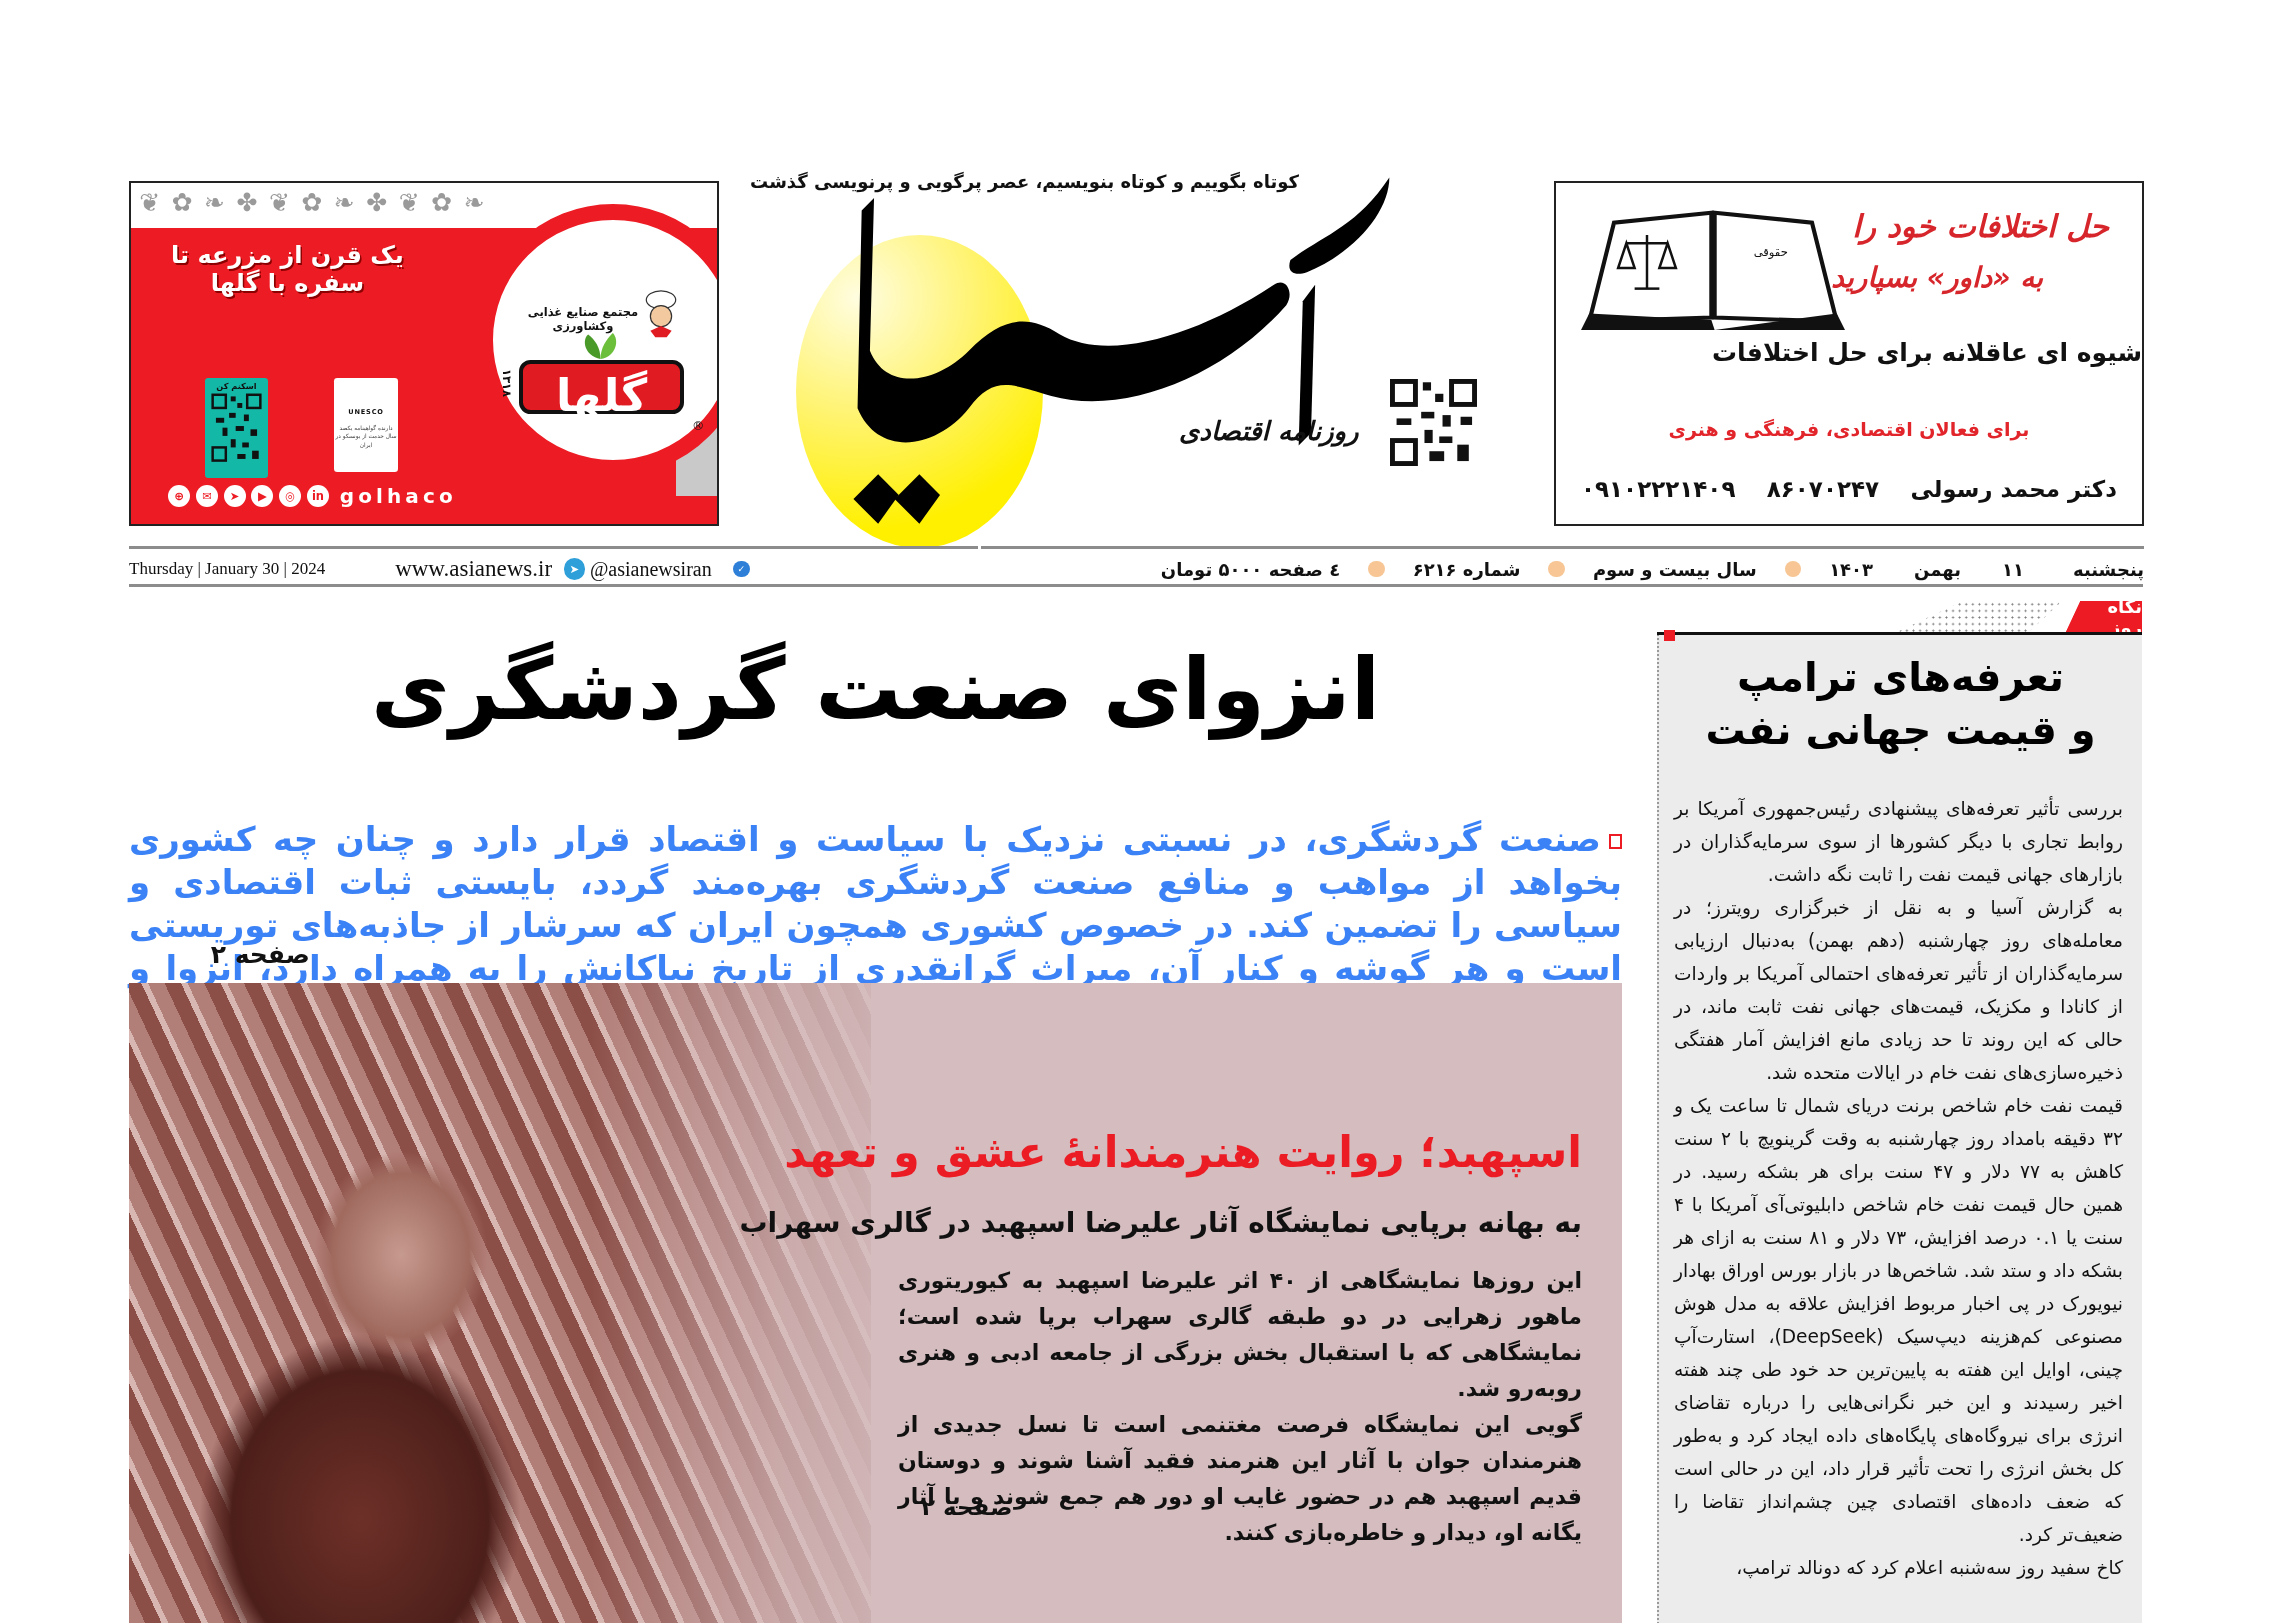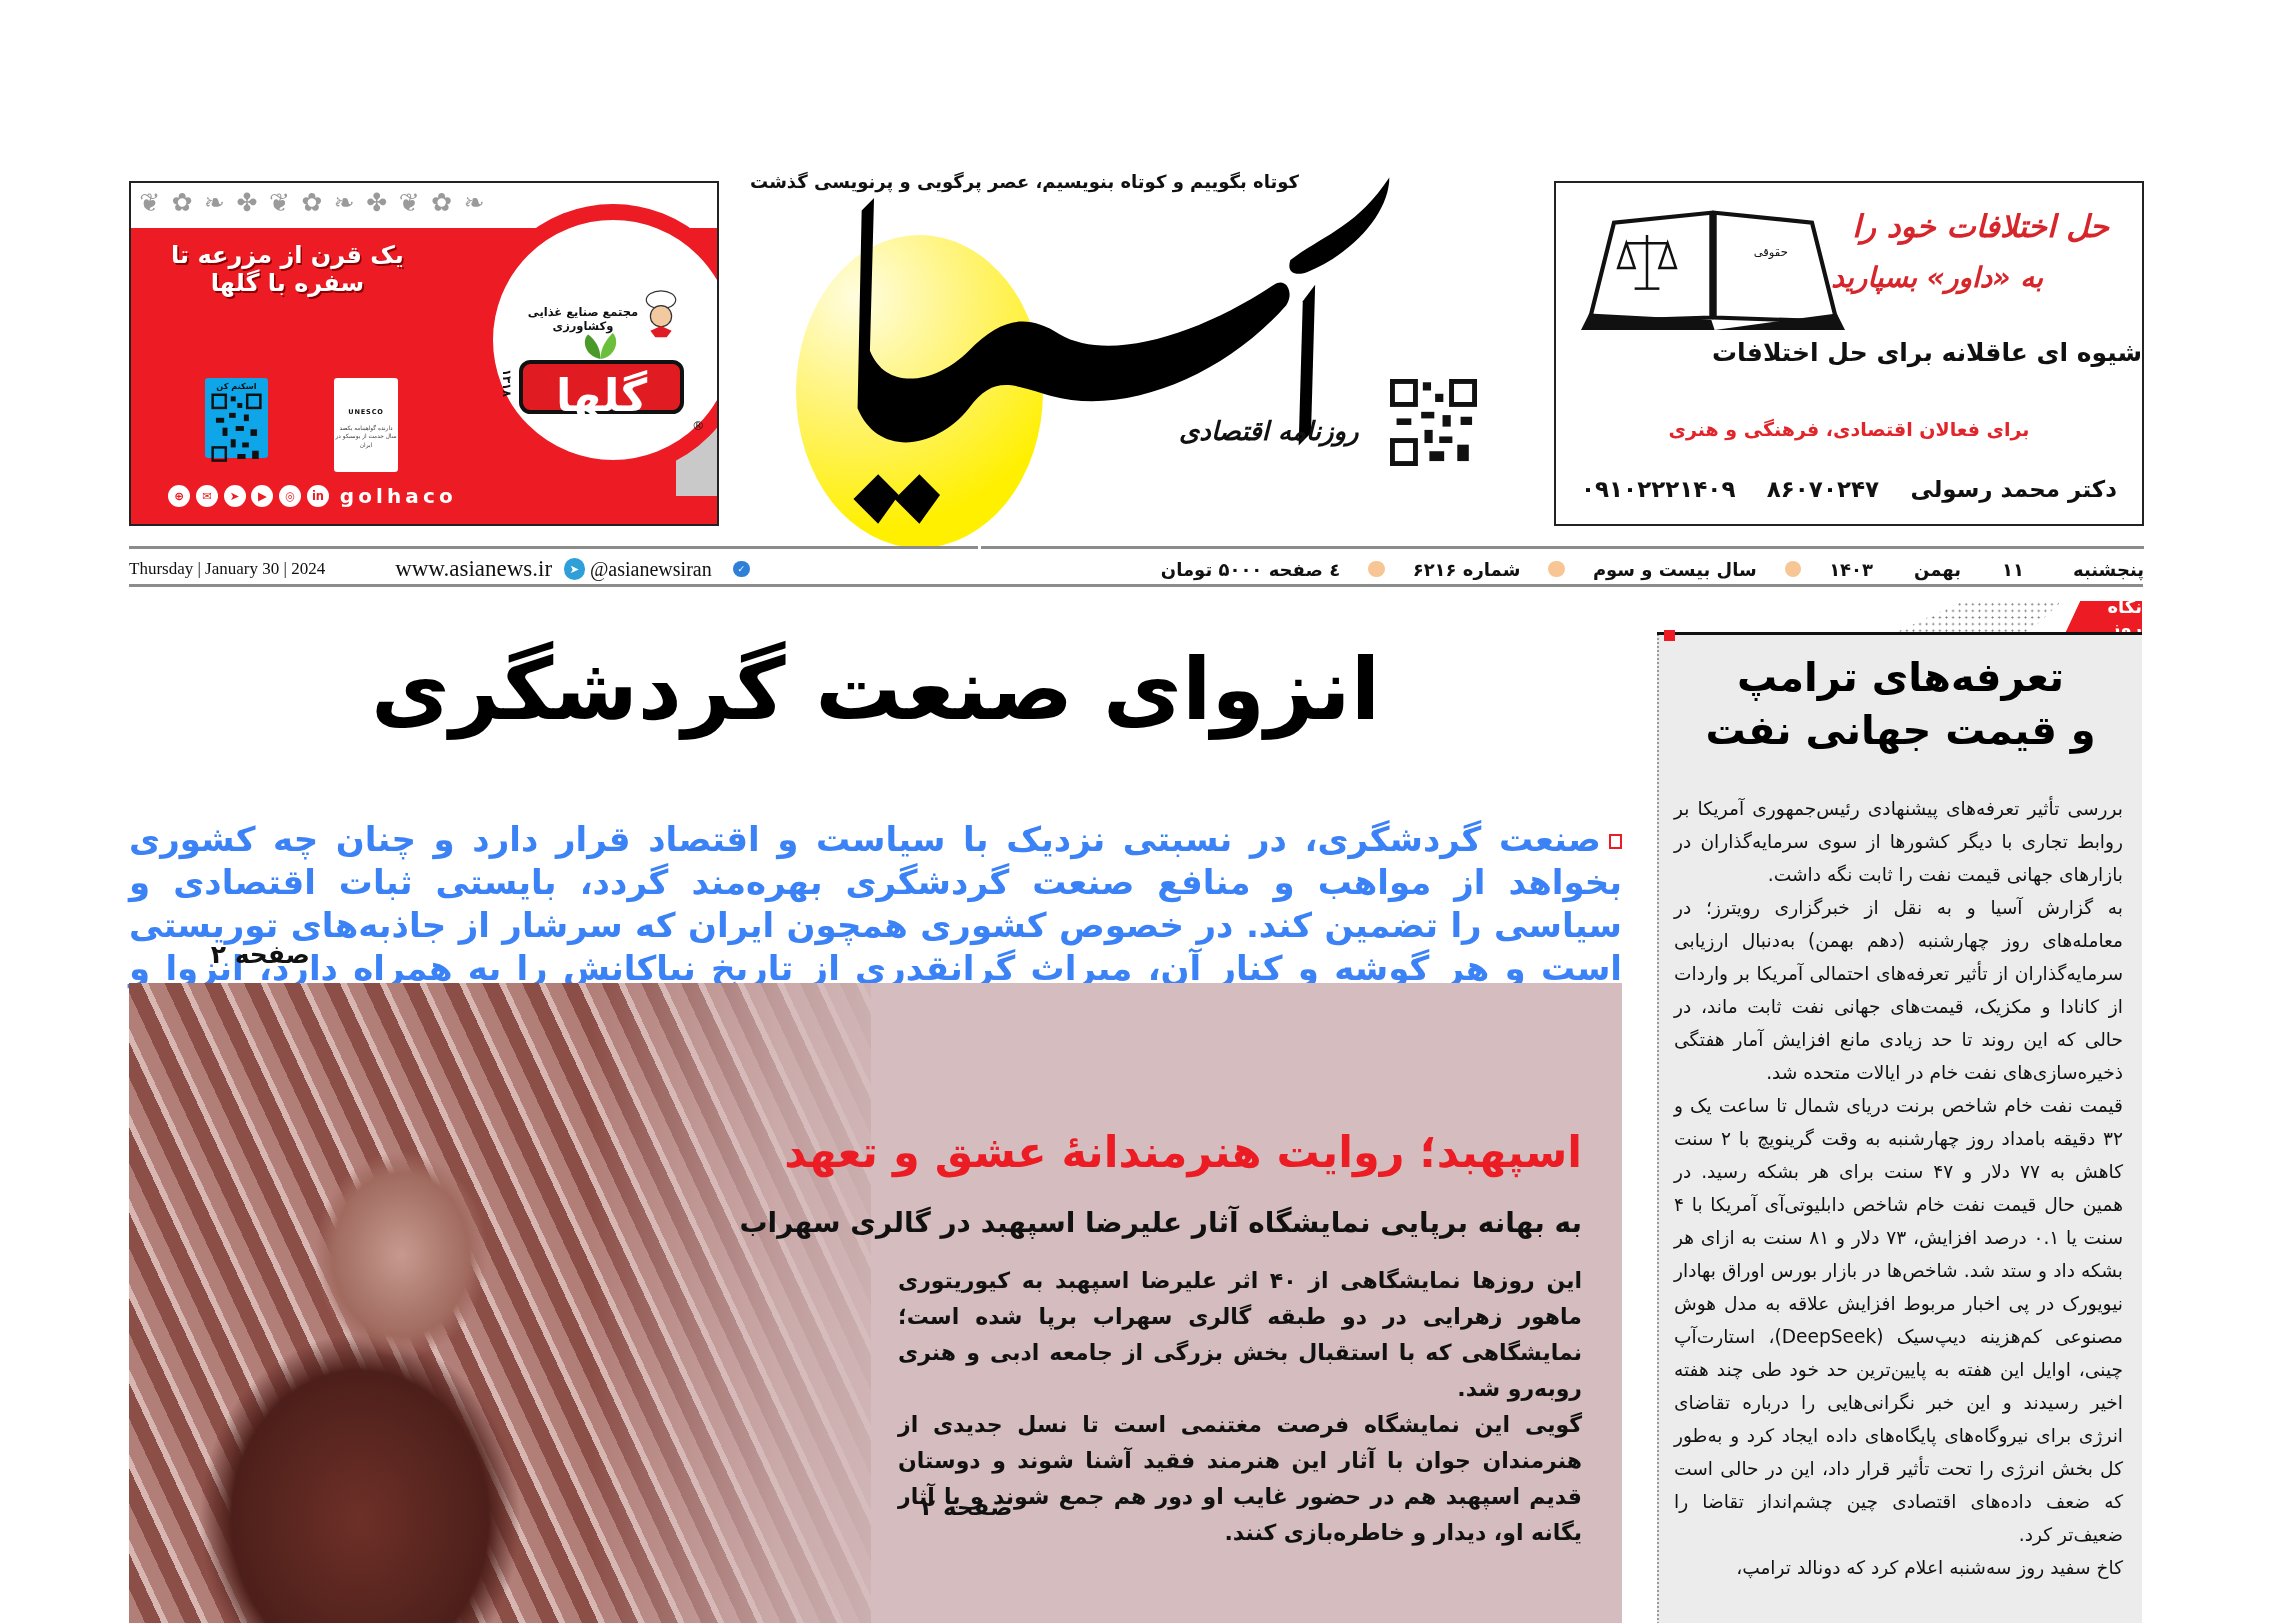--- a/index.html
+++ b/index.html
@@ -14,21 +14,21 @@
   #ad-left .red-band { position:absolute; left:0; top:45px; width:100%; height:297px; background:#ed1c24; }
   #ad-left .gray-corner { position:absolute; right:0; top:165px; width:41px; height:148px; background:#c9c9c9; }
   #ad-left .circle { position:absolute; left:346px; top:20.6px; width:272px; height:272px; border-radius:50%; background:#fff; border: 16.5px solid #ed1c24; }
   #ad-left .slogan { position:absolute; left:33px; top:58px; width:247px; font-size:24px; font-weight:bold; color:#fff; text-align:center; direction:rtl; text-shadow: 1.6px 1.6px 0 #8b0000; }
   #ad-left .company { position:absolute; left:386px; top:122px; width:132px; font-size:11.5px; font-weight:bold; color:#111; direction:rtl; text-align:center; }
   #ad-left .chef { position:absolute; left:511px; top:107px; width:38px; height:49px; }
   #ad-left .brand-logo { position:absolute; left:388px; top:177px; width:165px; height:54px; background:#e11b22; border:4.1px solid #111; border-radius:11.5px; color:#fff; font-size:45px; font-weight:bold; text-align:center; line-height:64px; direction:rtl; }
   #ad-left .leaf { position:absolute; left:449px; top:148px; width:41px; height:30px; }
   #ad-left .year { position:absolute; left:369px; top:186px; font-size:11.5px; font-weight:bold; color:#111; writing-mode: vertical-rl; }
   #ad-left .reg { position:absolute; left:561px; top:235px; font-size:12.4px; color:#111; }
-  #ad-left .qr-card { position:absolute; left:74px; top:195px; width:63px; height:80px; background:#0ea5e9; border-radius:3.3px; }
+  #ad-left .qr-card { position:absolute; left:74px; top:195px; width:63px; height:100px; background:#14b8a6; border-radius:3.3px; }
   #ad-left .qr-card .cap { font-size:8.2px; font-weight:bold; text-align:center; direction:rtl; margin-top:2.5px; color:#111; }
   #ad-left .qr-card svg { display:block; margin:2.5px auto 0; }
   #ad-left .unesco-card { position:absolute; left:203px; top:195px; width:64px; height:94px; background:#fff; border-radius:3.3px; text-align:center; }
   #ad-left .unesco-card .temple { font-size:6.6px; font-weight:bold; letter-spacing:0.8px; margin-top:30px; color:#111; }
   #ad-left .unesco-card .note { font-size:5.8px; color:#444; direction:rtl; margin-top:8.2px; line-height:8.2px; }
   #ad-left .social { position:absolute; left:37px; top:301px; display:flex; gap:5.8px; align-items:center; }
   #ad-left .social .ic { width:22px; height:22px; border-radius:50%; background:#fff; color:#ed1c24; font-size:11.5px; font-weight:bold; display:flex; align-items:center; justify-content:center; }
   #ad-left .social .handle { color:#fff; font-size:20px; font-weight:bold; letter-spacing:4.1px; margin-left:5px; font-family:"DejaVu Sans", sans-serif; }
 
   

